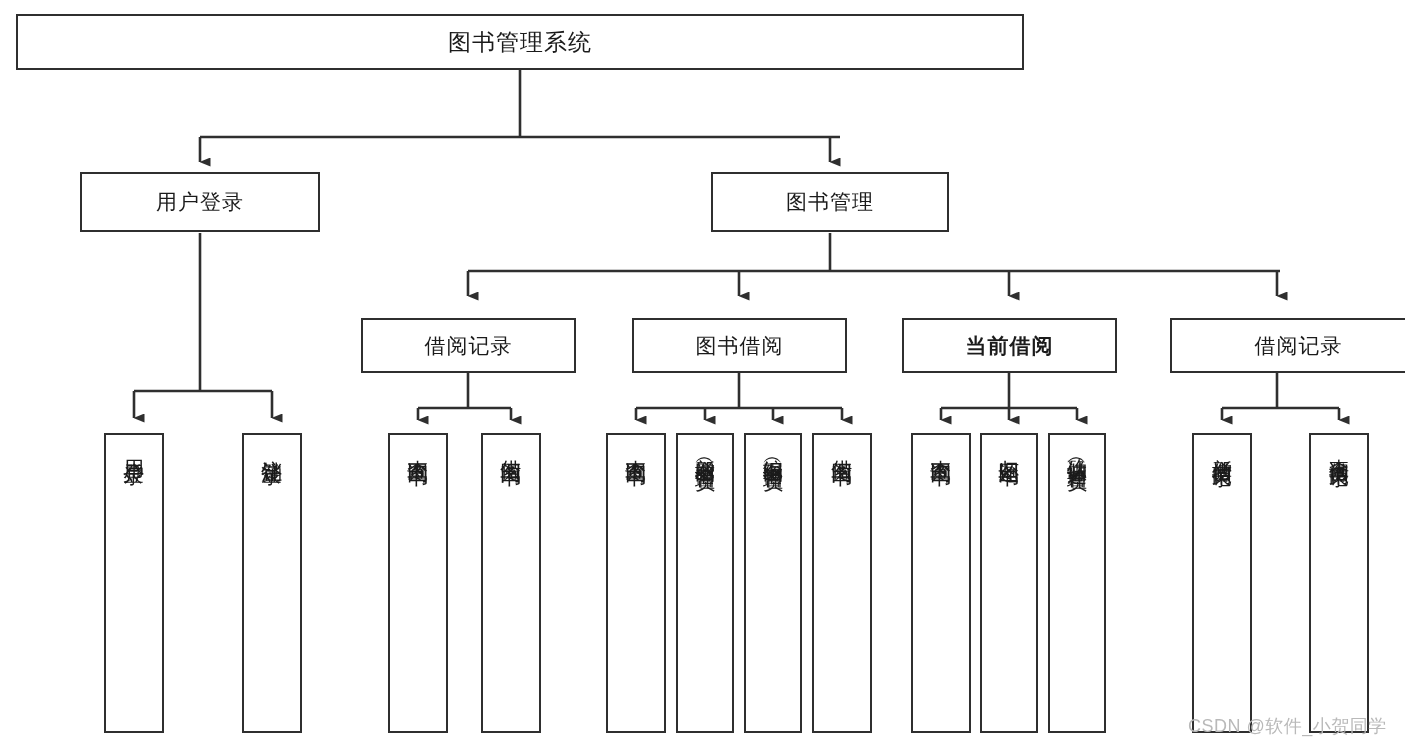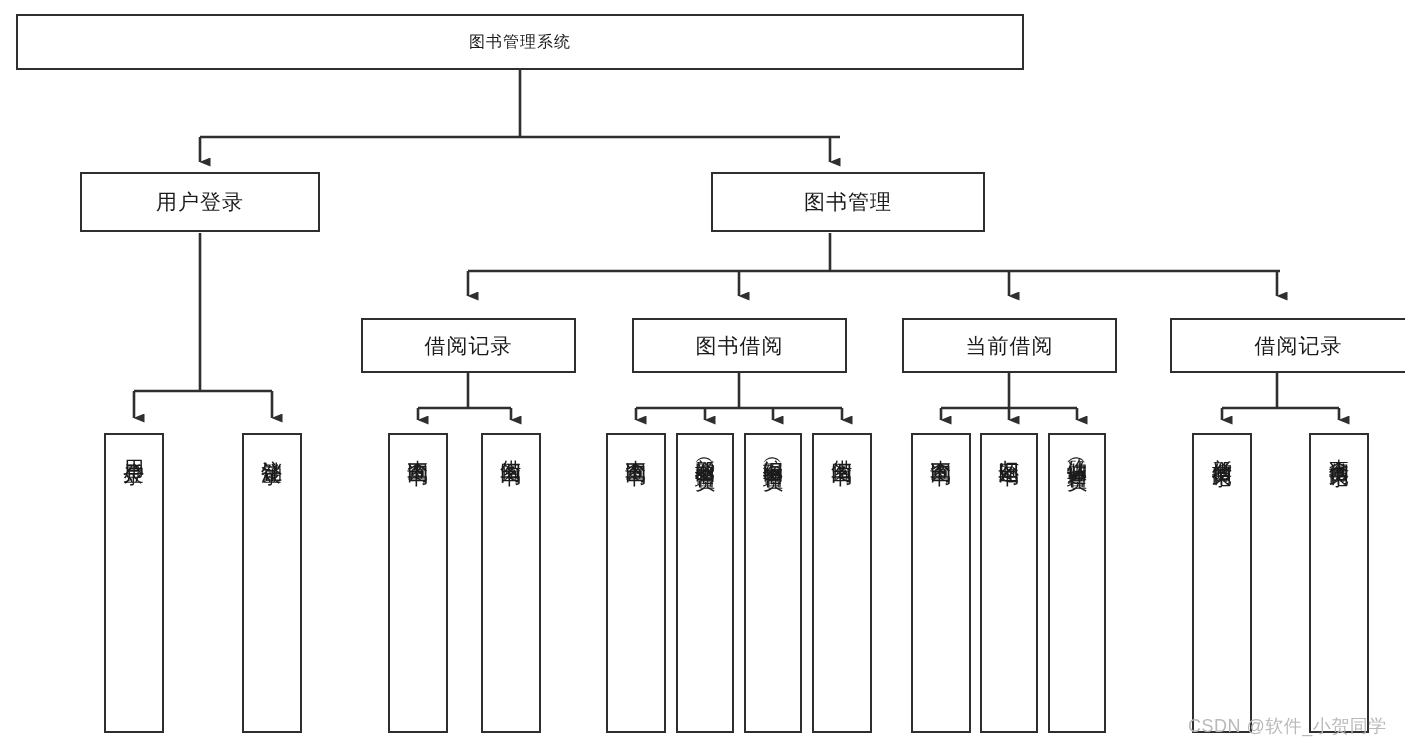--- a/index.html
+++ b/index.html
@@ -27,21 +27,21 @@
     box-sizing:border-box;
     background:#ffffff;
     border:2.5px solid #2f2f2f;
     display:flex;
     align-items:center;
     justify-content:center;
     color:#1b1b1b;
     z-index:2;
   }
   .node.root{
-    font-size:16px;
+    font-size:23px;
     letter-spacing:1px;
   }
   .node.lvl1{
     font-size:21px;
     letter-spacing:1px;
   }
   .node.lvl2{
     font-size:21px;
     letter-spacing:1px;
   }
@@ -129,31 +129,31 @@
     </g>
   </svg>
 
   <div class="node root" style="left:16px;top:14px;width:1008px;height:56px;">
     <span>图书管理系统</span>
   </div>
 
   <div class="node lvl1" style="left:80px;top:172px;width:240px;height:60px;">
     <span>用户登录</span>
   </div>
-  <div class="node lvl1" style="left:711px;top:172px;width:274px;height:60px;">
+  <div class="node lvl1" style="left:711px;top:172px;width:238px;height:60px;">
     <span>图书管理</span>
   </div>
 
   <div class="node lvl2" style="left:361px;top:318px;width:215px;height:55px;">
     <span>借阅记录</span>
   </div>
   <div class="node lvl2" style="left:632px;top:318px;width:215px;height:55px;text-align:center;">
     <span>图书借阅</span>
   </div>
-  <div class="node lvl2" style="left:902px;top:318px;width:215px;height:55px;">
+  <div class="node lvl2" style="left:902px;top:318px;width:215px;height:55px;font-weight:bold;">
     <span>当前借阅</span>
   </div>
   <div class="node lvl2" style="left:1170px;top:318px;width:257px;height:55px;">
     <span>借阅记录</span>
   </div>
 
   <div class="node leaf" style="left:104px;top:433px;width:60px;height:300px;">
     <span class="vlabel">用户登录</span>
   </div>
   <div class="node leaf" style="left:242px;top:433px;width:60px;height:300px;">

